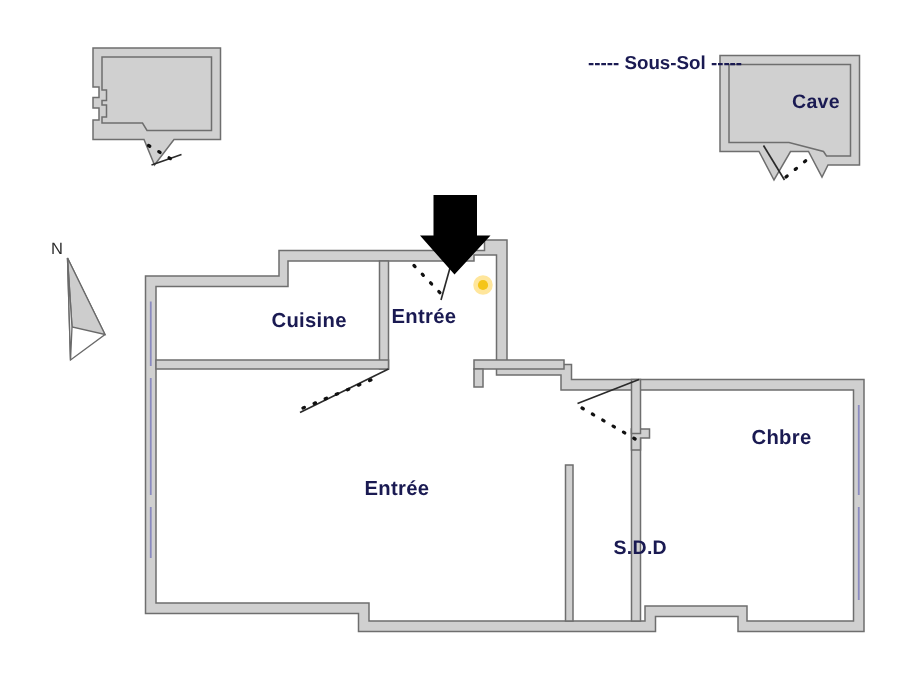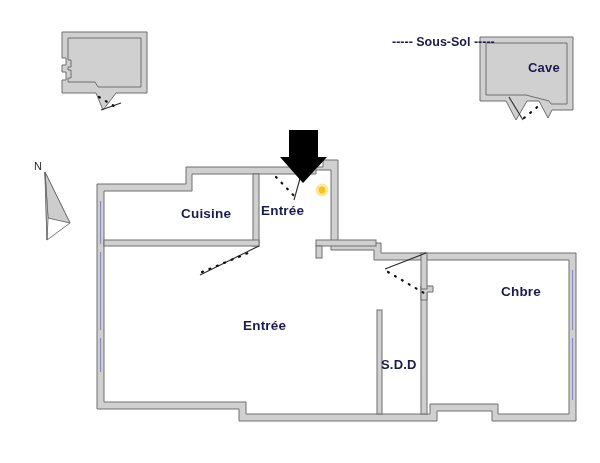--- a/index.html
+++ b/index.html
@@ -157,20 +157,20 @@
 
 
   <div class="room-label label-md" style="left:528px; top:60px;">Cave</div>
 
   <div class="room-label label-lg" style="left:152px; top:206px;margin-left:29px;">Cuisine</div>
 
   <div class="room-label label-lg" style="left:261px; top:203px;">Entrée</div>
 
   <div class="room-label label-lg" style="left:243px; top:318px;">Entrée</div>
 
-  <div class="room-label label-md" style="left:381px; top:357px;">S.D.D</div>
+  <div class="room-label label-md" style="left:381px; top:357px;padding-left:28px;">S.D.D</div>
 
   <div class="room-label label-lg" style="left:501px; top:284px;">Chbre</div>
 
   <div class="compass-n" style="left:34px; top:160px;">N</div>
 
 
 </div>
 
 </body></html>

